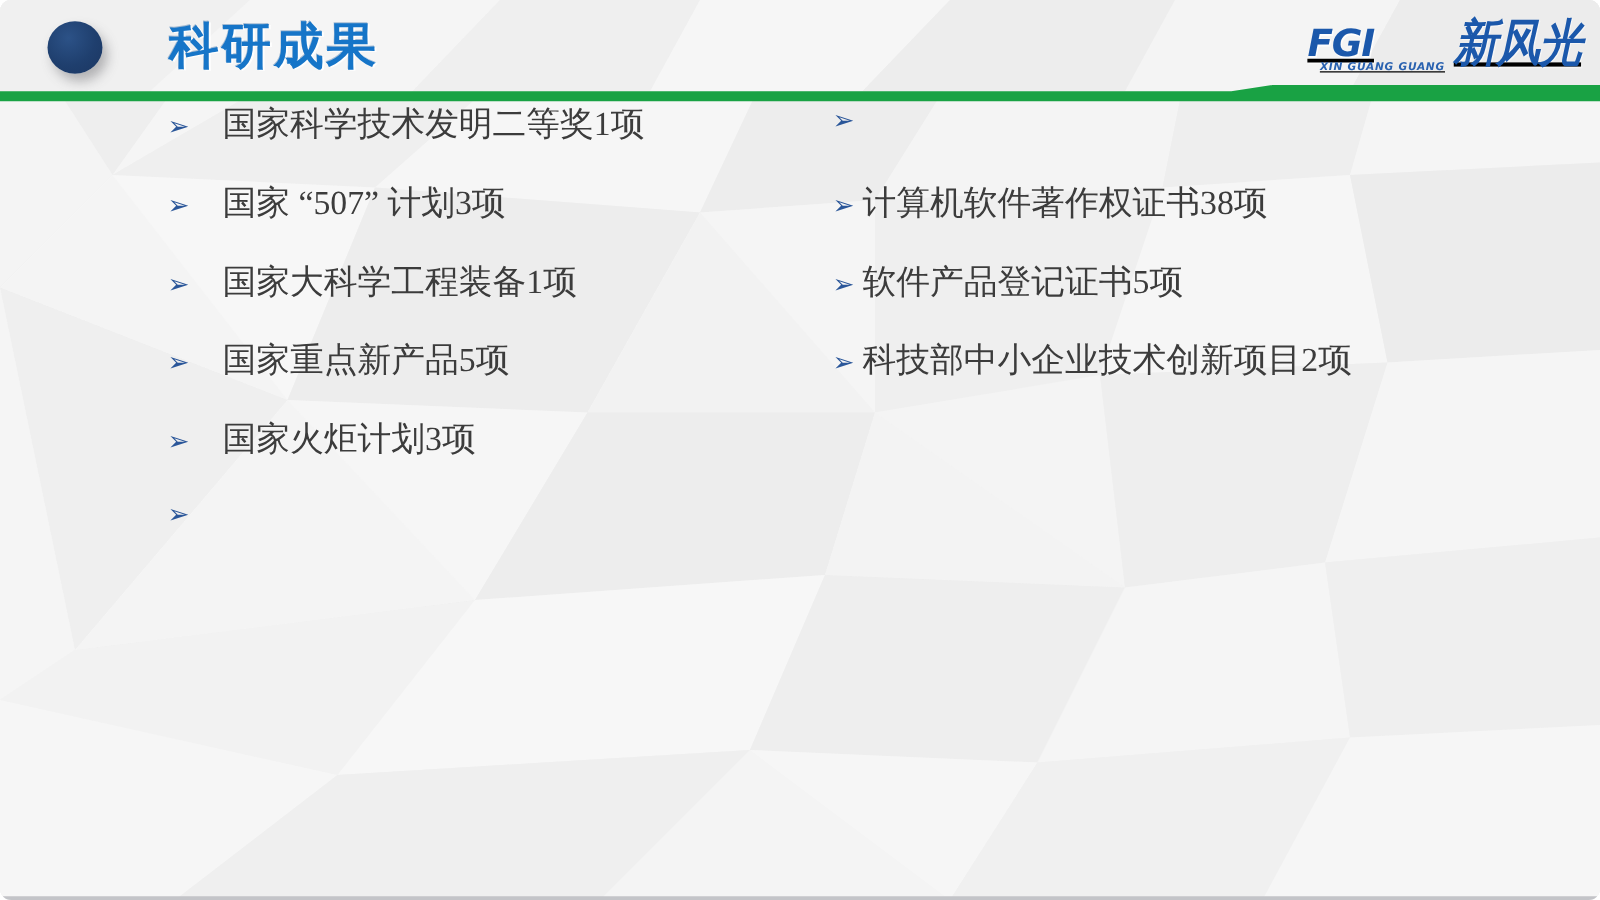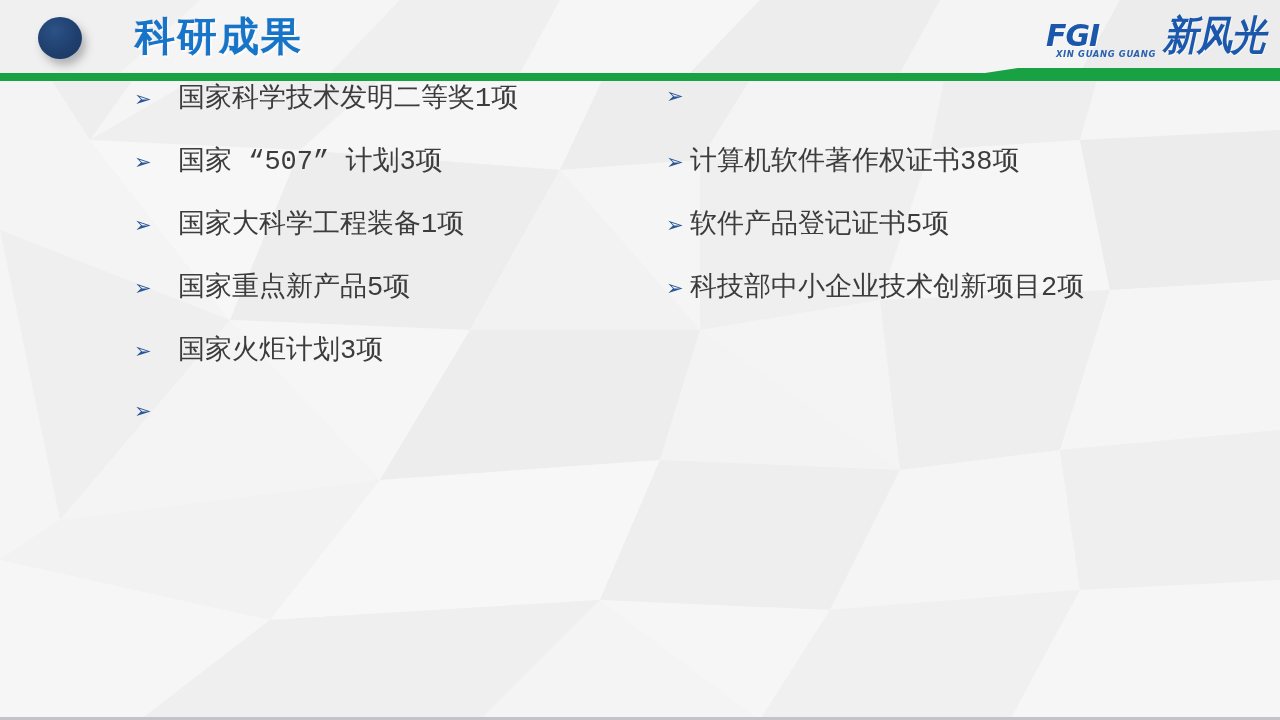--- a/index.html
+++ b/index.html
@@ -10,20 +10,21 @@
     overflow: hidden;
     font-family: "Liberation Sans", "DejaVu Sans", sans-serif;
   }
 
   #slide {
     position: relative;
     width: 1280px;
     height: 720px;
     background: #f2f2f2;
     overflow: hidden;
+    border-radius: 9px;
   }
 
   
   #bg-poly {
     position: absolute;
     inset: 0;
     width: 1280px;
     height: 720px;
     z-index: 0;
   }
@@ -75,20 +76,21 @@
   }
 
   
   #logo {
     position: absolute;
     right: 12px; top: 14px;
     height: 46px;
     display: flex;
     align-items: flex-end;
     z-index: 6;
+    text-decoration: underline;
   }
   #logo-fgi-wrap {
     position: relative;
     display: flex;
     flex-direction: column;
     align-items: flex-start;
     margin-right: 7px;
     padding-bottom: 1px;
   }
   #logo-fgi {
@@ -154,21 +156,21 @@
     font-family: "DejaVu Sans", sans-serif;
   }
   #col-left .arrow-icon  { font-size: 21px; width: 44px; }
   #col-right .arrow-icon { font-size: 21px; width: 24px; }
 
   .bullet-text {
     color: #3c3c3c;
     font-size: 27px;
     line-height: 1;
     white-space: nowrap;
-    font-family: Liberation Mono, monospace;
+    font-family: Liberation Serif, serif;
   }
 
   #bottom-edge {
     position: absolute;
     left: 0; bottom: 0;
     width: 1280px; height: 3px;
     background: #c3c4c8;
     z-index: 7;
   }
 </style>

